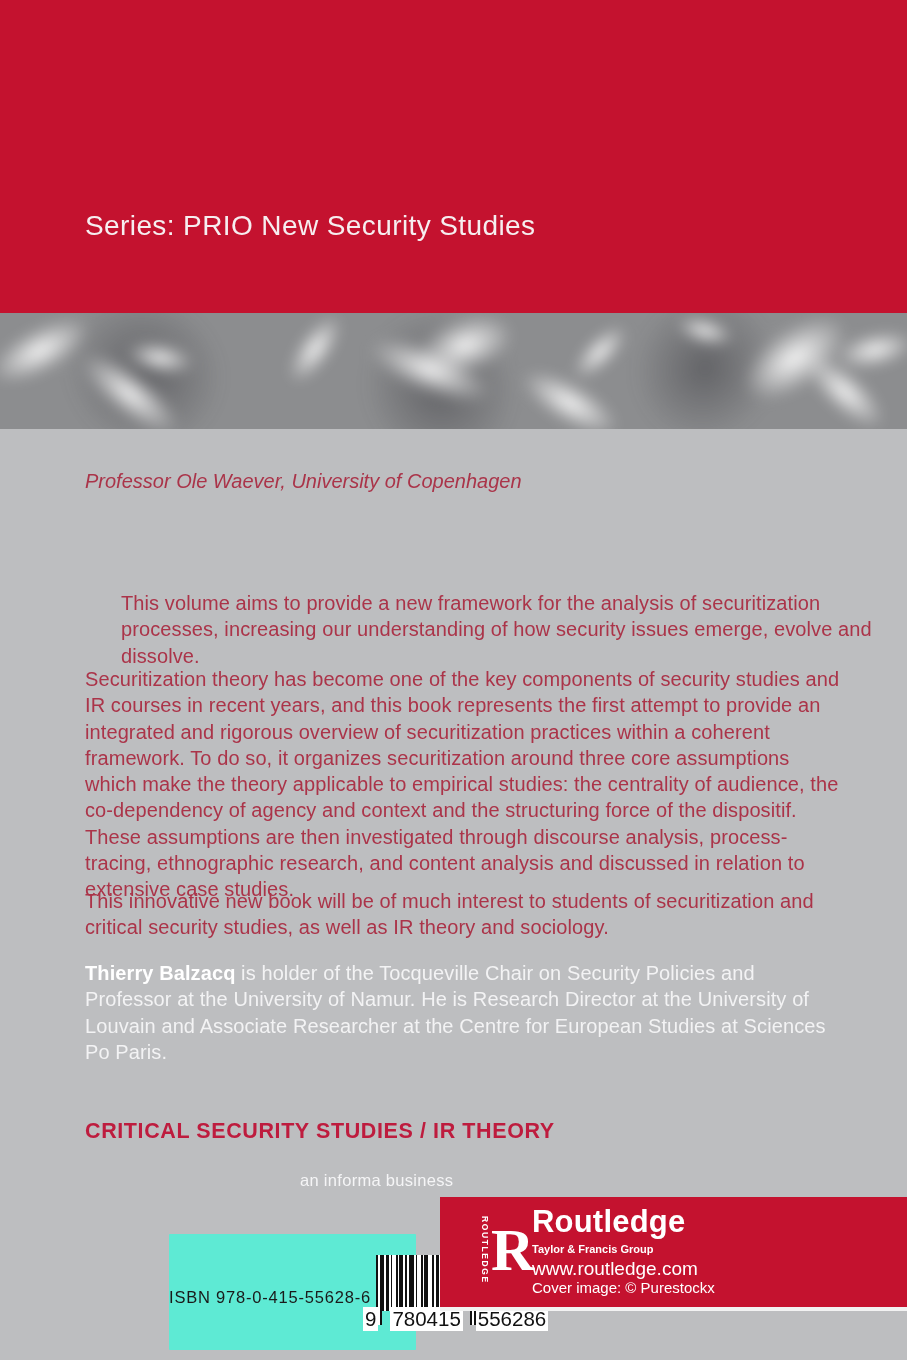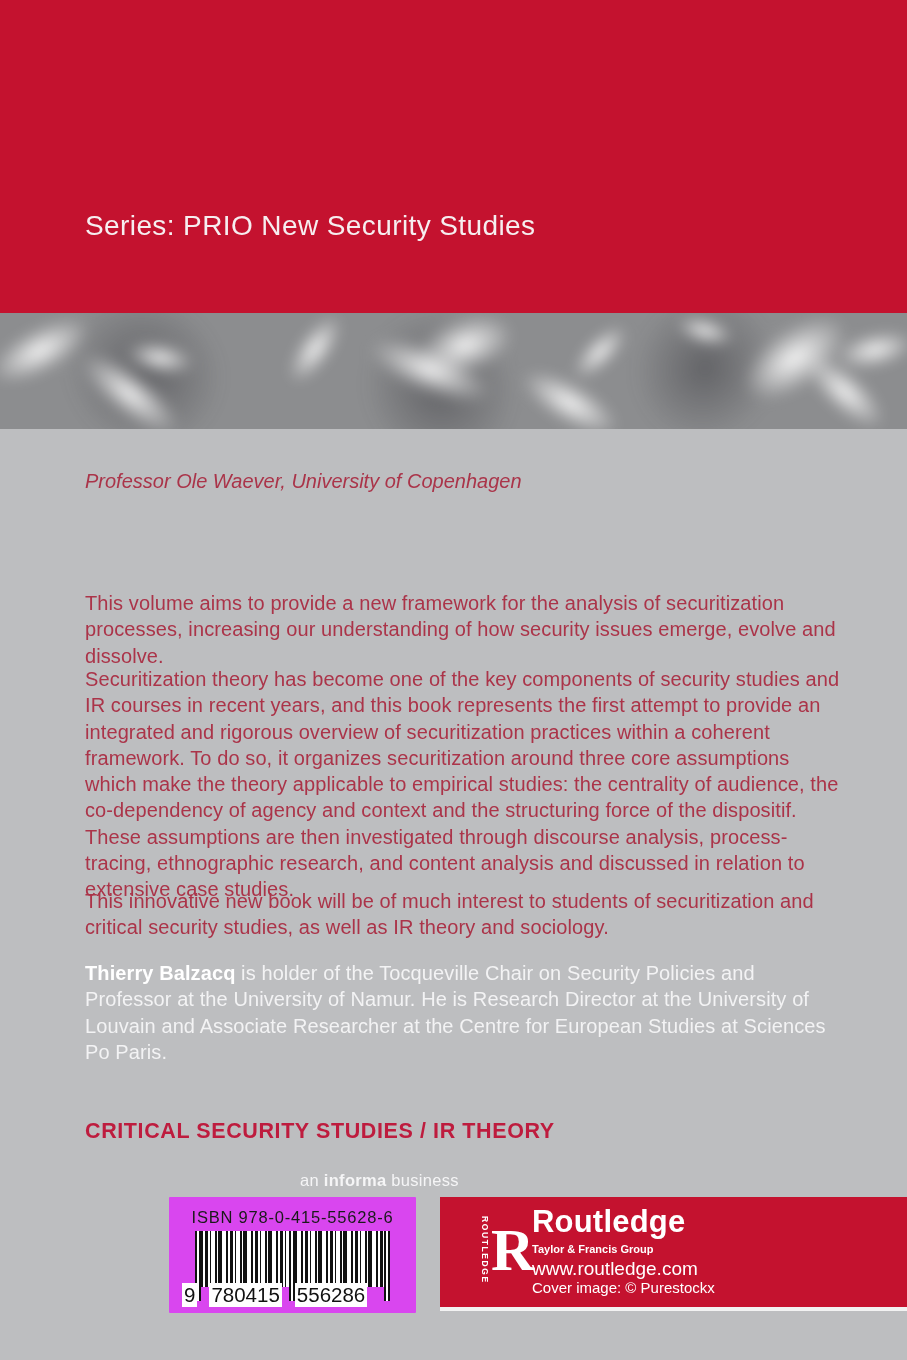--- a/index.html
+++ b/index.html
@@ -33,38 +33,38 @@
   
   .redtext{color:#ab3449;}
   .quote-block{left:85px;top:465px;width:760px;}
   .quote{
     font-weight:bold;color:#b01e3e;font-size:21.5px;line-height:29px;letter-spacing:.1px;
   }
   .attribution{
     font-style:italic;color:#aa3449;font-size:20px;line-height:28px;margin-top:2px;
   }
   .body-par{font-size:20px;line-height:26.3px;letter-spacing:.1px;width:760px;left:85px;}
-  .par1{top:590px;}
+  .par1{top:590px;margin-left:36px;}
   .par2{top:666px;}
   .par3{top:888px;}
   .par-author{top:960px;color:#f3f3f4;}
   .par-author b{color:#ffffff;}
   .category{
     left:85px;top:1119px;font-weight:bold;font-size:21.5px;color:#be1c3e;letter-spacing:.6px;
   }
 
   
   .informa{
     left:300px;top:1171px;color:#f5f5f6;font-size:16.5px;letter-spacing:.3px;
   }
-  .informa b{font-weight:bold;}
+  .informa b{font-weight:normal;}
 
   .barcode-box{
-    left:169px;top:1197px;width:247px;height:116px;background:#d946ef;
-    display:flex;flex-direction:column;align-items:center;border-radius:1px;
+    left:169px;top:1234px;width:247px;height:116px;background:#5eead4;
+    display:flex;flex-direction:row;align-items:center;border-radius:1px;
   }
   .isbn-label{
     margin-top:11px;color:#1a1a1a;font-size:16.5px;letter-spacing:.8px;white-space:nowrap;
   }
   .bars-wrap{position:relative;width:205px;height:78px;margin-top:4px;}
   .bars{
     position:absolute;left:11px;top:0;width:183px;height:56px;
     background:repeating-linear-gradient(90deg,
       #111 0 2px,#fff 2px 4px,#111 4px 7px,#fff 7px 9px,
       #111 9px 10px,#fff 10px 14px,#111 14px 16px,#fff 16px 17px,

